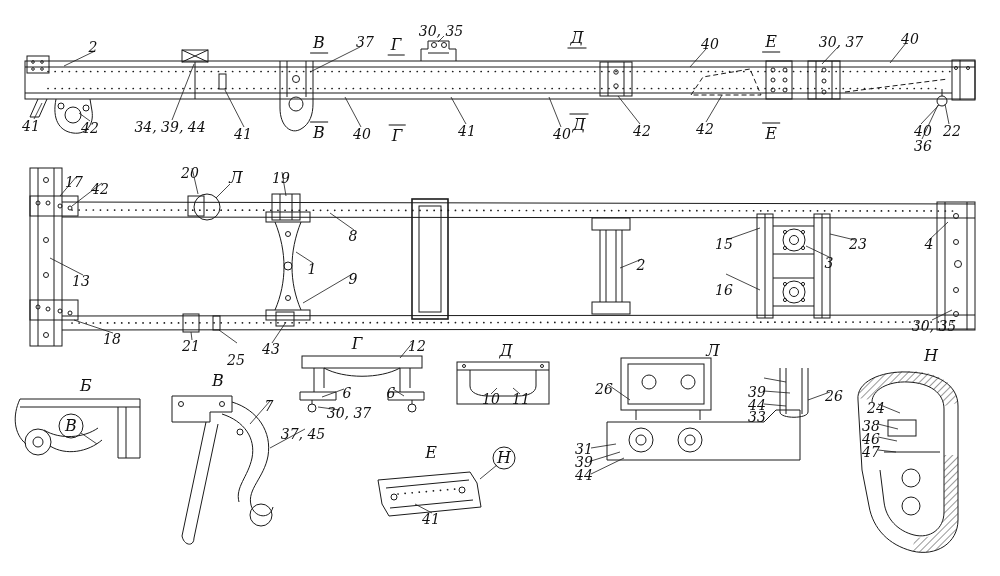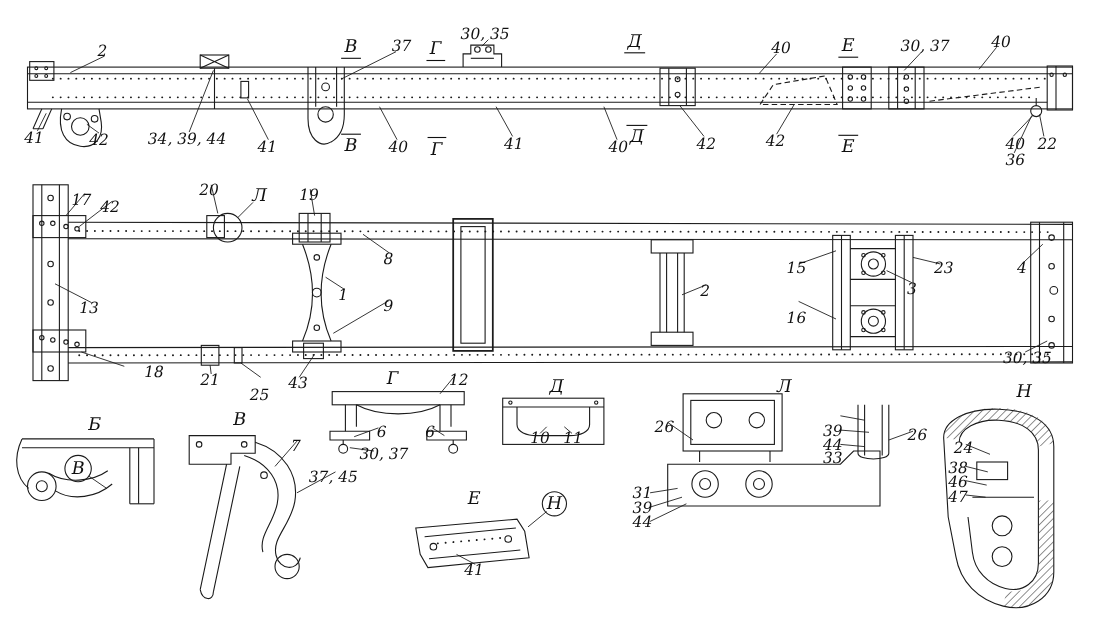--- a/index.html
+++ b/index.html
@@ -353,21 +353,21 @@
       <span class="callout " style="left: 281px; top: 178px;">19</span>
       <span class="callout " style="left: 353px; top: 236px;">8</span>
       <span class="callout " style="left: 312px; top: 269px;">1</span>
       <span class="callout " style="left: 353px; top: 279px;">9</span>
       <span class="callout " style="left: 641px; top: 265px;">2</span>
       <span class="callout " style="left: 724px; top: 244px;">15</span>
       <span class="callout " style="left: 858px; top: 244px;">23</span>
       <span class="callout " style="left: 829px; top: 263px;">3</span>
       <span class="callout " style="left: 929px; top: 244px;">4</span>
       <span class="callout " style="left: 81px; top: 281px;">13</span>
-      <span class="callout " style="left: 112px; top: 339px; margin-left: 28px;">18</span>
+      <span class="callout " style="left: 112px; top: 339px;">18</span>
       <span class="callout " style="left: 191px; top: 346px;">21</span>
       <span class="callout " style="left: 236px; top: 360px;">25</span>
       <span class="callout " style="left: 271px; top: 349px; font-style: italic;">43</span>
       <span class="callout " style="left: 724px; top: 278px; margin-top: 12px;">16</span>
       <span class="callout " style="left: 934px; top: 326px;">30, 35</span>
       <span class="callout lt" style="left: 86px; top: 386px;">Б</span>
       <span class="callout lt" style="left: 71px; top: 426px;">В</span>
       <span class="callout lt" style="left: 218px; top: 381px;">В</span>
       <span class="callout " style="left: 269px; top: 406px;">7</span>
       <span class="callout " style="left: 303px; top: 434px;">37, 45</span>

